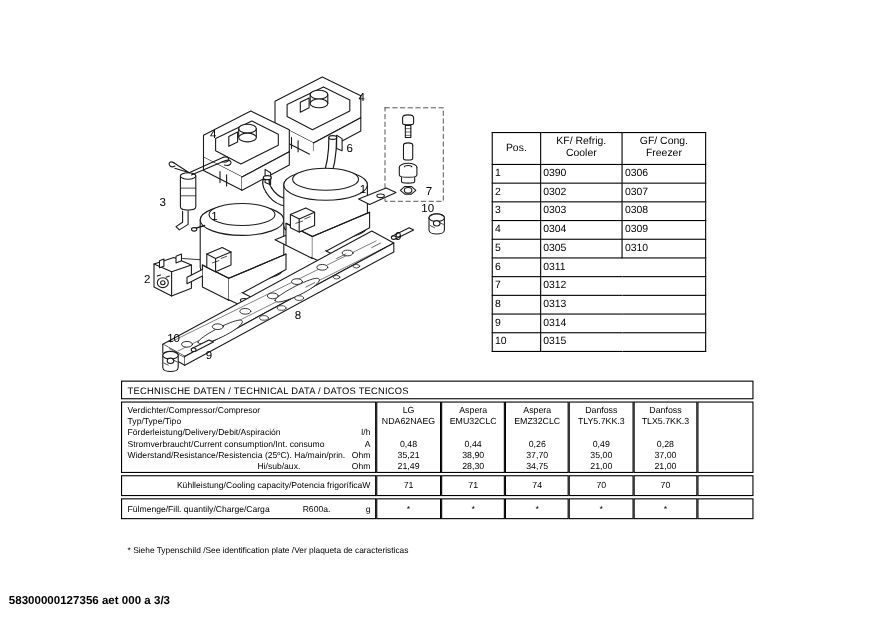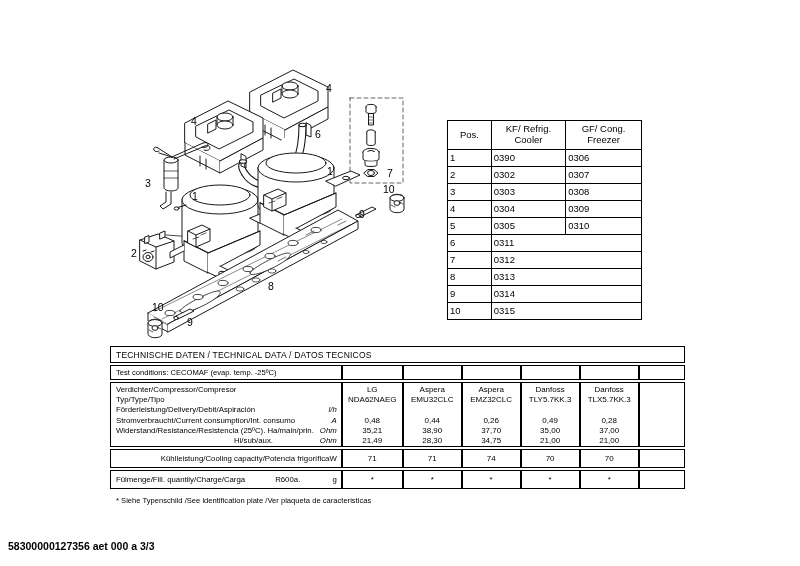--- a/index.html
+++ b/index.html
@@ -77,21 +77,21 @@
     padding-left: 5px;
     padding-right: 4px;
     line-height: 10.2px;
     font-size: 7.8px;
   }
   .spec-line {
     display: flex;
     justify-content: space-between;
     white-space: nowrap;
   }
-  .spec-line .u { padding-left: 6px; font-style: italic; }
+  .spec-line .u { padding-left: 6px; }
   .spec-line.indent .t { padding-left: 118px; }
 
   .val-lines {
     line-height: 10.2px;
     font-size: 8px;
     text-align: center;
     padding-top: 0px;
   }
 
   .lblrow {
@@ -397,29 +397,20 @@
         <td class="col-pos">10</td>
         <td colspan="2">0315</td>
       </tr>
     </tbody>
 </table>
 
 <table id="tech-table">
   <tbody>
     <tr>
       <td class="tt-title" colspan="7">TECHNISCHE DATEN / TECHNICAL DATA / DATOS TECNICOS</td>
-    </tr>
-    <tr>
-      <td class="tt-cond w-spec">Test conditions:  CECOMAF (evap. temp. -25ºC)</td>
-      <td class="tt-cond w-c tt-blank"></td>
-      <td class="tt-cond w-c tt-blank"></td>
-      <td class="tt-cond w-c tt-blank"></td>
-      <td class="tt-cond w-c tt-blank"></td>
-      <td class="tt-cond w-c tt-blank"></td>
-      <td class="tt-cond w-last tt-blank"></td>
     </tr>
     <tr id="spec-row">
       <td class="tt-spec w-spec">
         <div class="spec-lines" id="spec-lines">
             <div class="spec-line">
               <span class="t">Verdichter/Compressor/Compresor</span>
               <span class="u"></span>
             </div>
             <div class="spec-line">
               <span class="t">Typ/Type/Tipo</span>

